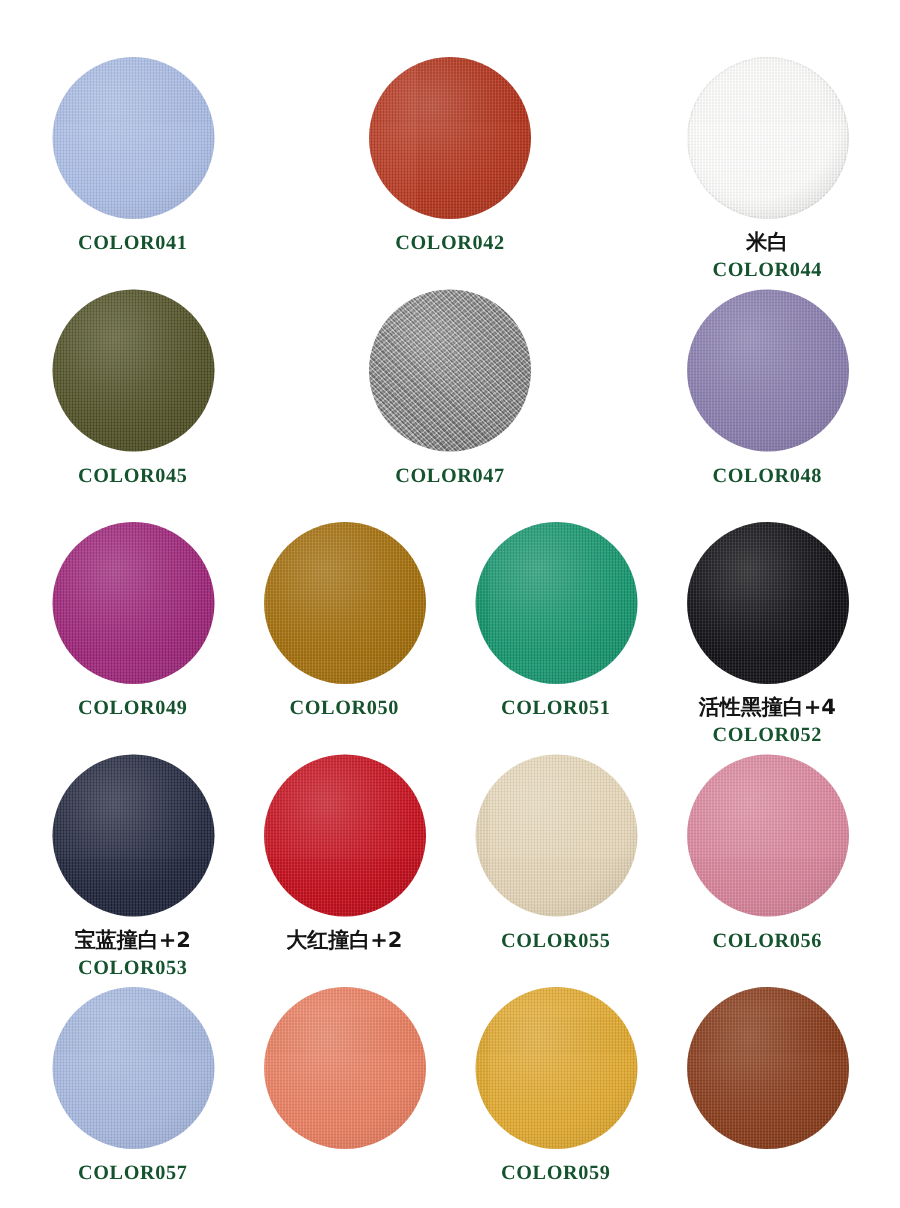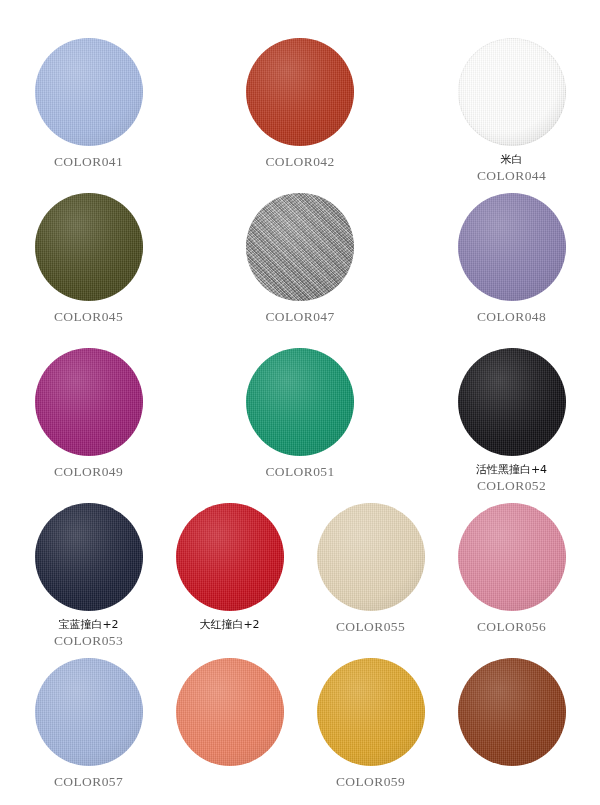--- a/index.html
+++ b/index.html
@@ -134,35 +134,35 @@
   .swatch-labels {
     width: 100%;
     margin-top: 8px;
     text-align: center;
     line-height: 1.18;
   }
 
   .swatch-alt-name {
     display: block;
     font-family: "DejaVu Sans", "Liberation Sans", sans-serif;
-    font-size: 11px;
-    font-weight: normal;
+    font-size: 14px;
+    font-weight: bold;
     color: #141414;
     letter-spacing: 0px;
     margin-bottom: 1px;
     min-height: 0;
   }
   .swatch-alt-name:empty { display: none; }
 
   .swatch-code {
     display: block;
     font-family: "Liberation Serif", "DejaVu Serif", serif;
     font-size: 13.5px;
-    font-weight: normal;
-    color: #737373;
+    font-weight: bold;
+    color: #14532d;
     letter-spacing: 0.4px;
   }
 </style>
 </head>
 <body>
 
 <div class="swatch-sheet" id="sheet">
     <div class="swatch-row">
       <div class="swatch-cell">
         <div class="swatch-disc-wrap">
@@ -220,20 +220,28 @@
       <div class="swatch-cell">
         <div class="swatch-disc-wrap">
           <div class="swatch-disc" style="background: rgb(156, 33, 119);"></div>
         </div>
         <div class="swatch-labels">
           <span class="swatch-code">COLOR049</span>
         </div>
       </div>
       <div class="swatch-cell">
         <div class="swatch-disc-wrap">
+          <div class="swatch-disc" style="background: rgb(168, 115, 14);"></div>
+        </div>
+        <div class="swatch-labels">
+          <span class="swatch-code">COLOR050</span>
+        </div>
+      </div>
+      <div class="swatch-cell">
+        <div class="swatch-disc-wrap">
           <div class="swatch-disc" style="background: rgb(18, 148, 107);"></div>
         </div>
         <div class="swatch-labels">
           <span class="swatch-code">COLOR051</span>
         </div>
       </div>
       <div class="swatch-cell">
         <div class="swatch-disc-wrap">
           <div class="swatch-disc" style="background: rgb(19, 18, 22);"></div>
         </div>

